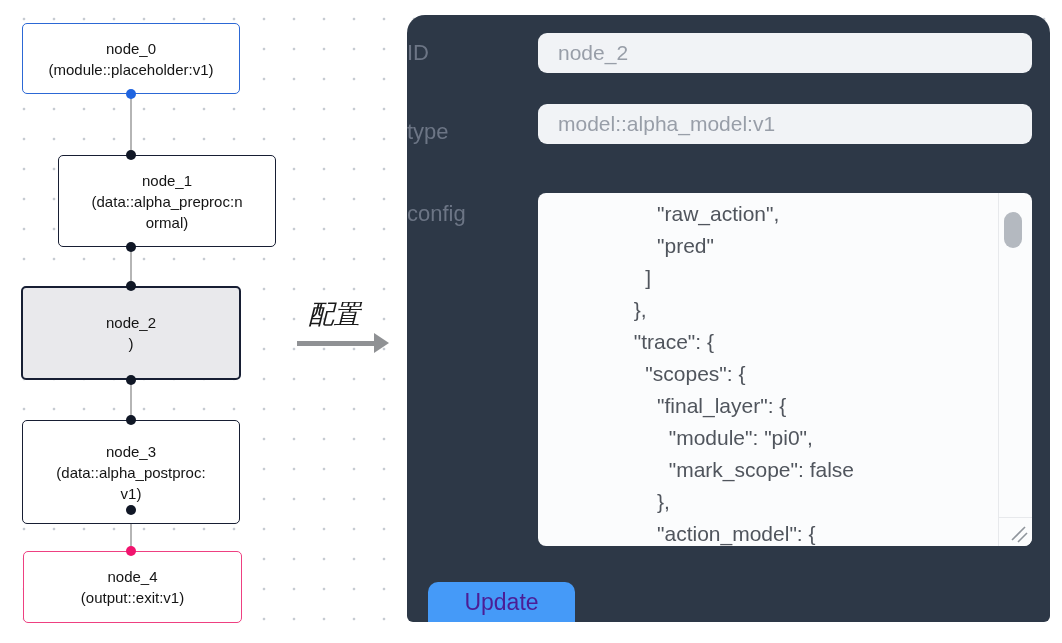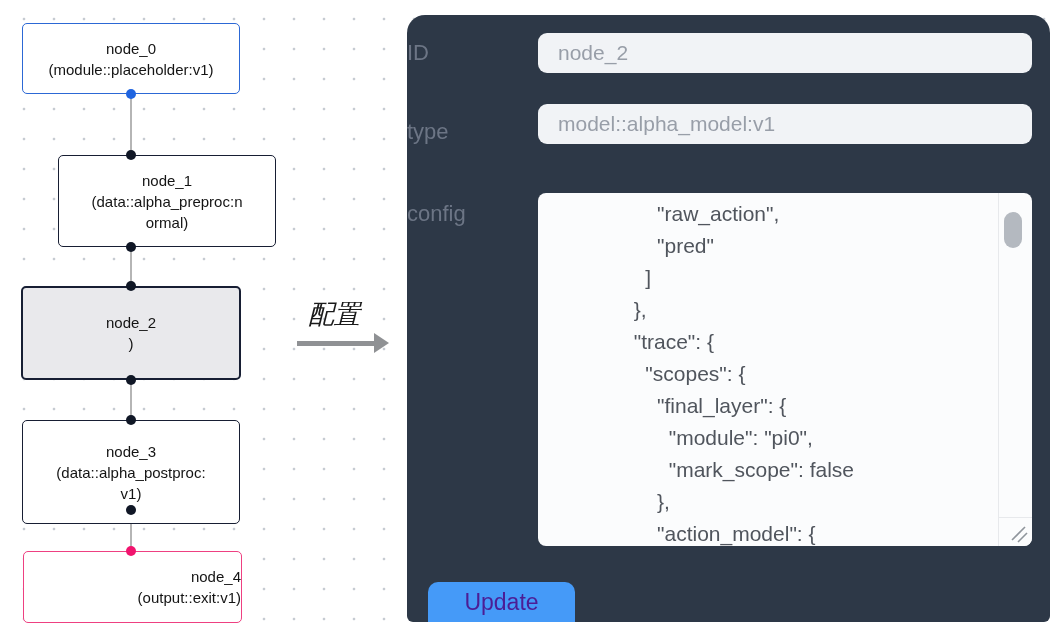--- a/index.html
+++ b/index.html
@@ -6,21 +6,21 @@
   .stage { position:relative; width:1062px; height:643px; overflow:hidden; background:#ffffff;
            background-image: radial-gradient(circle, #c6cbd2 1.5px, transparent 1.6px);
            background-size: 30px 30px; background-position: 9px 4px; }
 
   
   .flow-node { position:absolute; background:#ffffff; border:1.5px solid #171e33; border-radius:5px;
                display:flex; flex-direction:column; align-items:center; justify-content:center;
                text-align:center; font-size:15px; line-height:21px; color:#141414; z-index:2; box-sizing:border-box; }
   .flow-node.input    { border-color:#2c68d5; }
   .flow-node.selected { background:#e9e9ec; border-width:2.5px; }
-  .flow-node.output   { border-color:#ee4081;align-items:flex-end; }
+  .flow-node.output   { border-color:#ee4081; }
   .node-line:empty { display:none; }
 
   .edge { position:absolute; left:130px; width:2px; background:#b5b5b5; z-index:1; }
   .handle { position:absolute; left:126px; width:10px; height:10px; border-radius:50%;
             background:#101726; z-index:3; }
   .handle.blue { background:#1f64e0; }
   .handle.pink { background:#f1146e; }
 
   
   .cfg-text  { position:absolute; left:308px; top:297px; font-size:26px; color:#1a1a1a; z-index:2;font-style:italic; }

